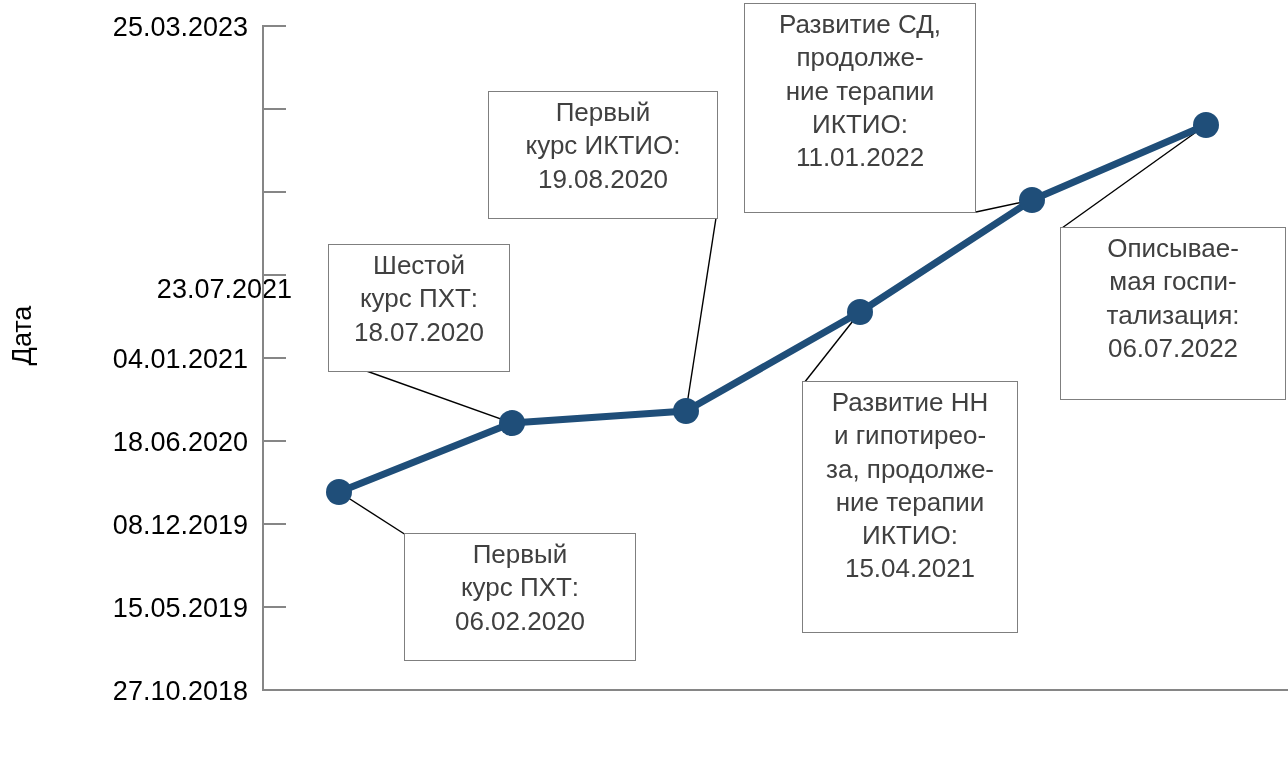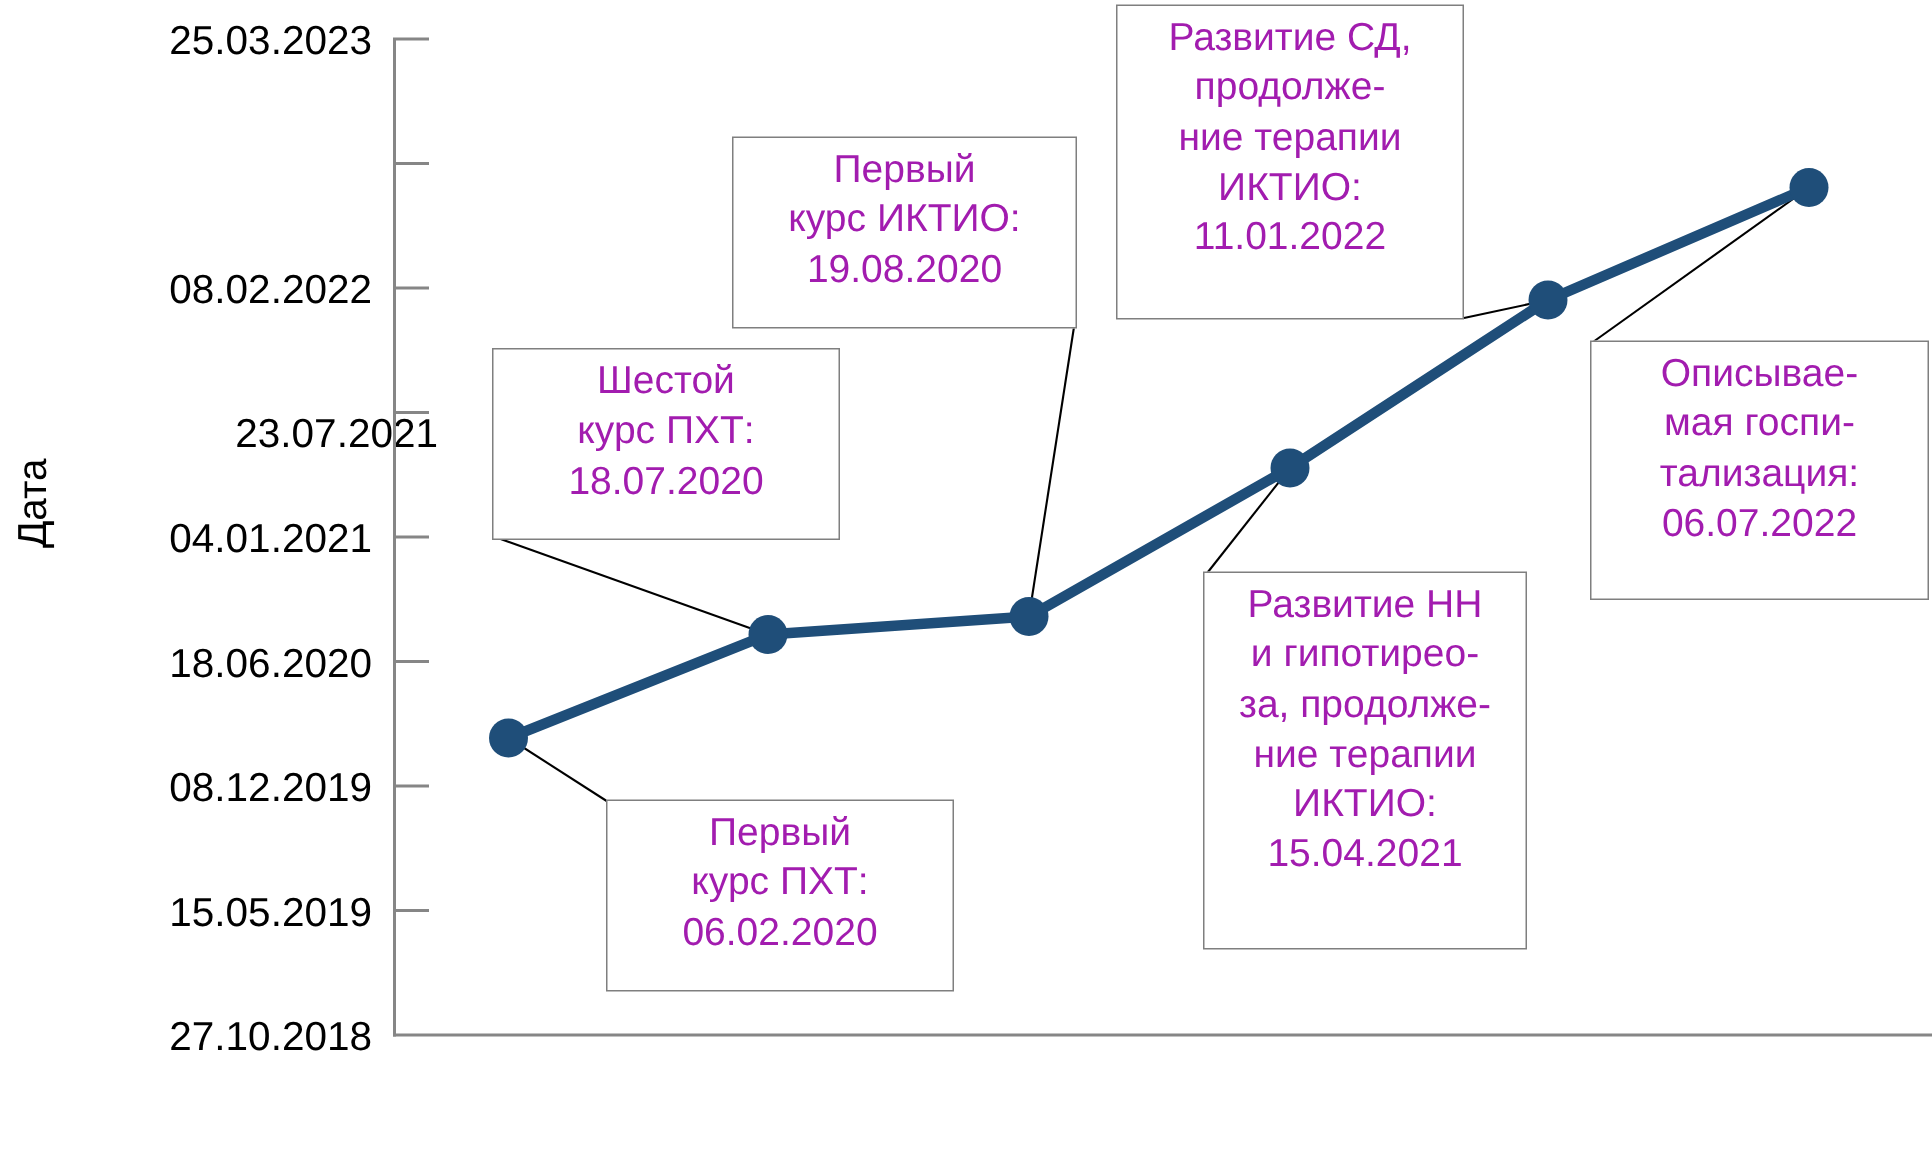--- a/index.html
+++ b/index.html
@@ -37,35 +37,34 @@
   #plot-svg{position:absolute;left:0;top:0;width:1288px;height:767px;}
 
   
   .anno{
     position:absolute;
     background:#ffffff;
     border:1px solid #7f7f7f;
     box-sizing:border-box;
     font-size:26px;
     line-height:1.28;
-    color:#a21caf;
+    color:#404040;
     text-align:center;
     padding:4px 8px;
     white-space:pre-line;
   }
 </style>
 </head>
 <body>
 
 <div id="chart-root">
 
   <div id="y-axis-title">Дата</div>
 
   <div class="ytl-wrap" style="top:12px;">25.03.2023</div>
-  <div class="ytl-wrap" style="top:178px;">08.02.2022</div>
   <div class="ytl-wrap" style="top:274px;padding-left:44px;">23.07.2021</div>
   <div class="ytl-wrap" style="top:344px;">04.01.2021</div>
   <div class="ytl-wrap" style="top:427px;">18.06.2020</div>
   <div class="ytl-wrap" style="top:510px;">08.12.2019</div>
   <div class="ytl-wrap" style="top:593px;">15.05.2019</div>
   <div class="ytl-wrap" style="top:676px;">27.10.2018</div>
 
   <div class="axis-line" id="y-axis"></div>
   <div class="axis-line" id="x-axis"></div>
 
@@ -98,21 +97,21 @@
       <circle cx="860" cy="312" r="13"></circle>
       <circle cx="1032" cy="200" r="13"></circle>
       <circle cx="1206" cy="125" r="13"></circle>
     </g>
   </svg>
 
   <div class="anno" style="left:404px;top:533px;width:232px;height:128px;">Первый
 курс ПХТ:
 06.02.2020</div>
 
-  <div class="anno" style="left:328px;top:232px;width:232px;height:128px;">Шестой
+  <div class="anno" style="left:328px;top:244px;width:182px;height:128px;">Шестой
 курс ПХТ:
 18.07.2020</div>
 
   <div class="anno" style="left:488px;top:91px;width:230px;height:128px;">Первый
 курс ИКТИО:
 19.08.2020</div>
 
   <div class="anno" style="left:802px;top:381px;width:216px;height:252px;">Развитие НН
 и гипотирео-
 за, продолже-

